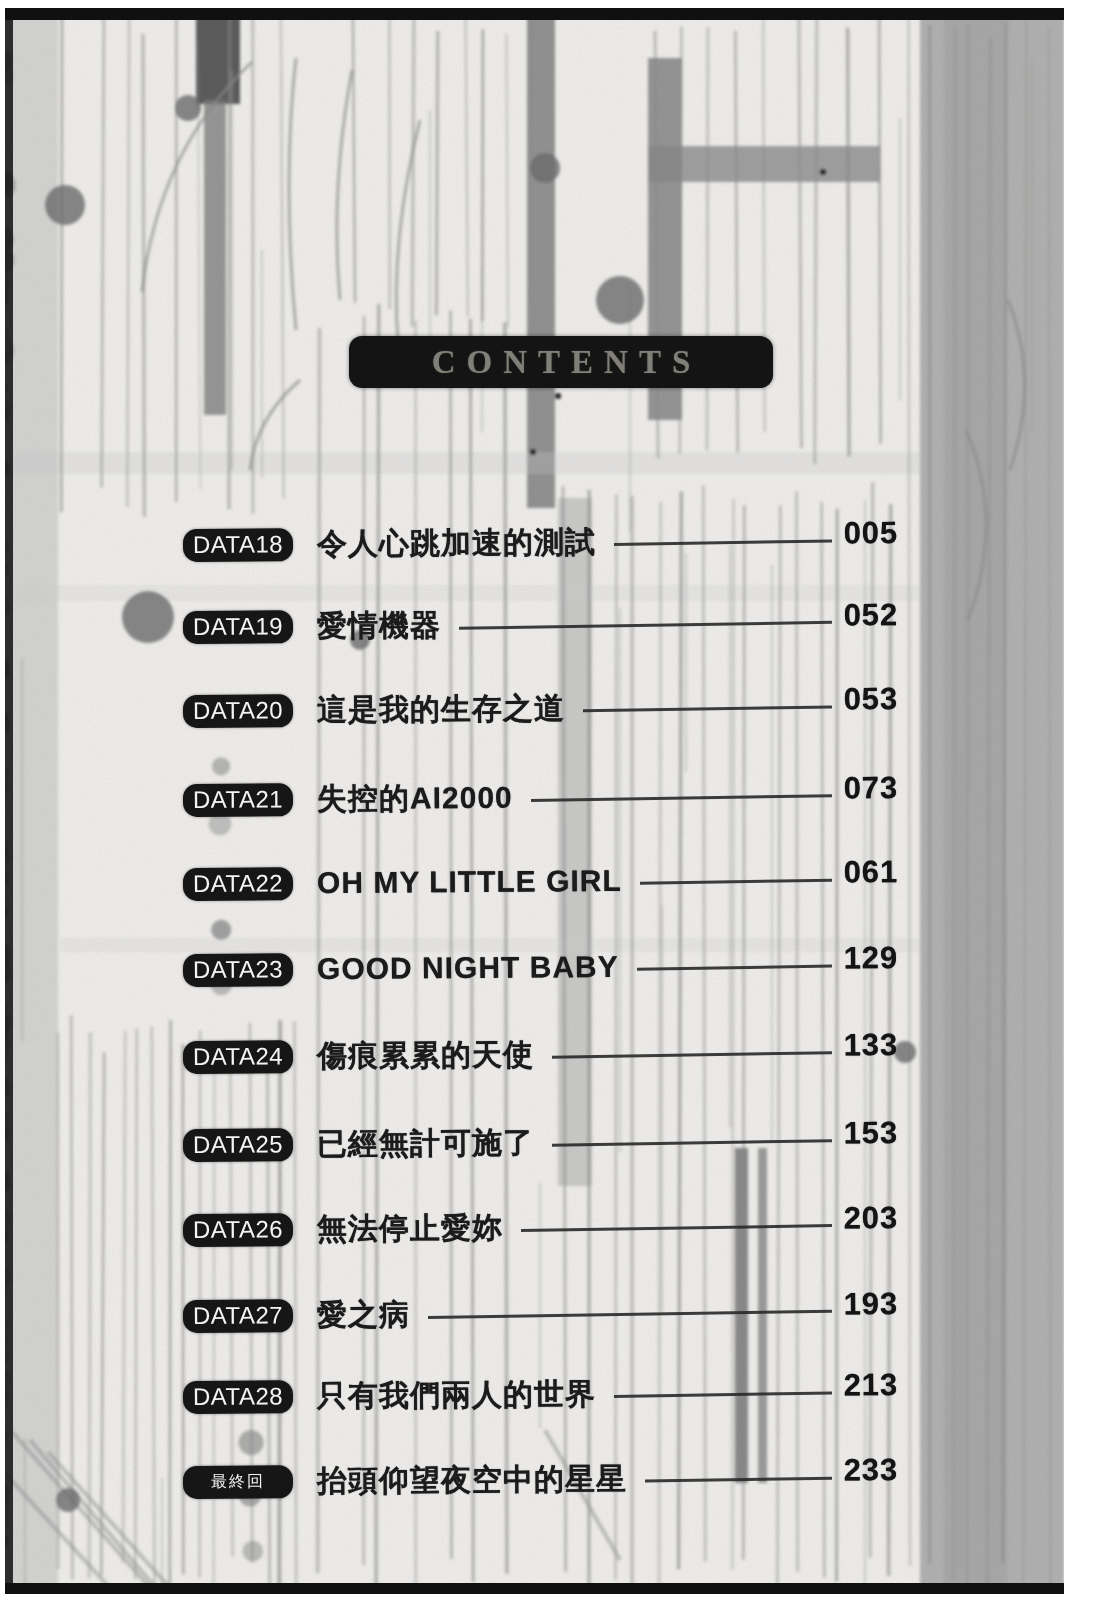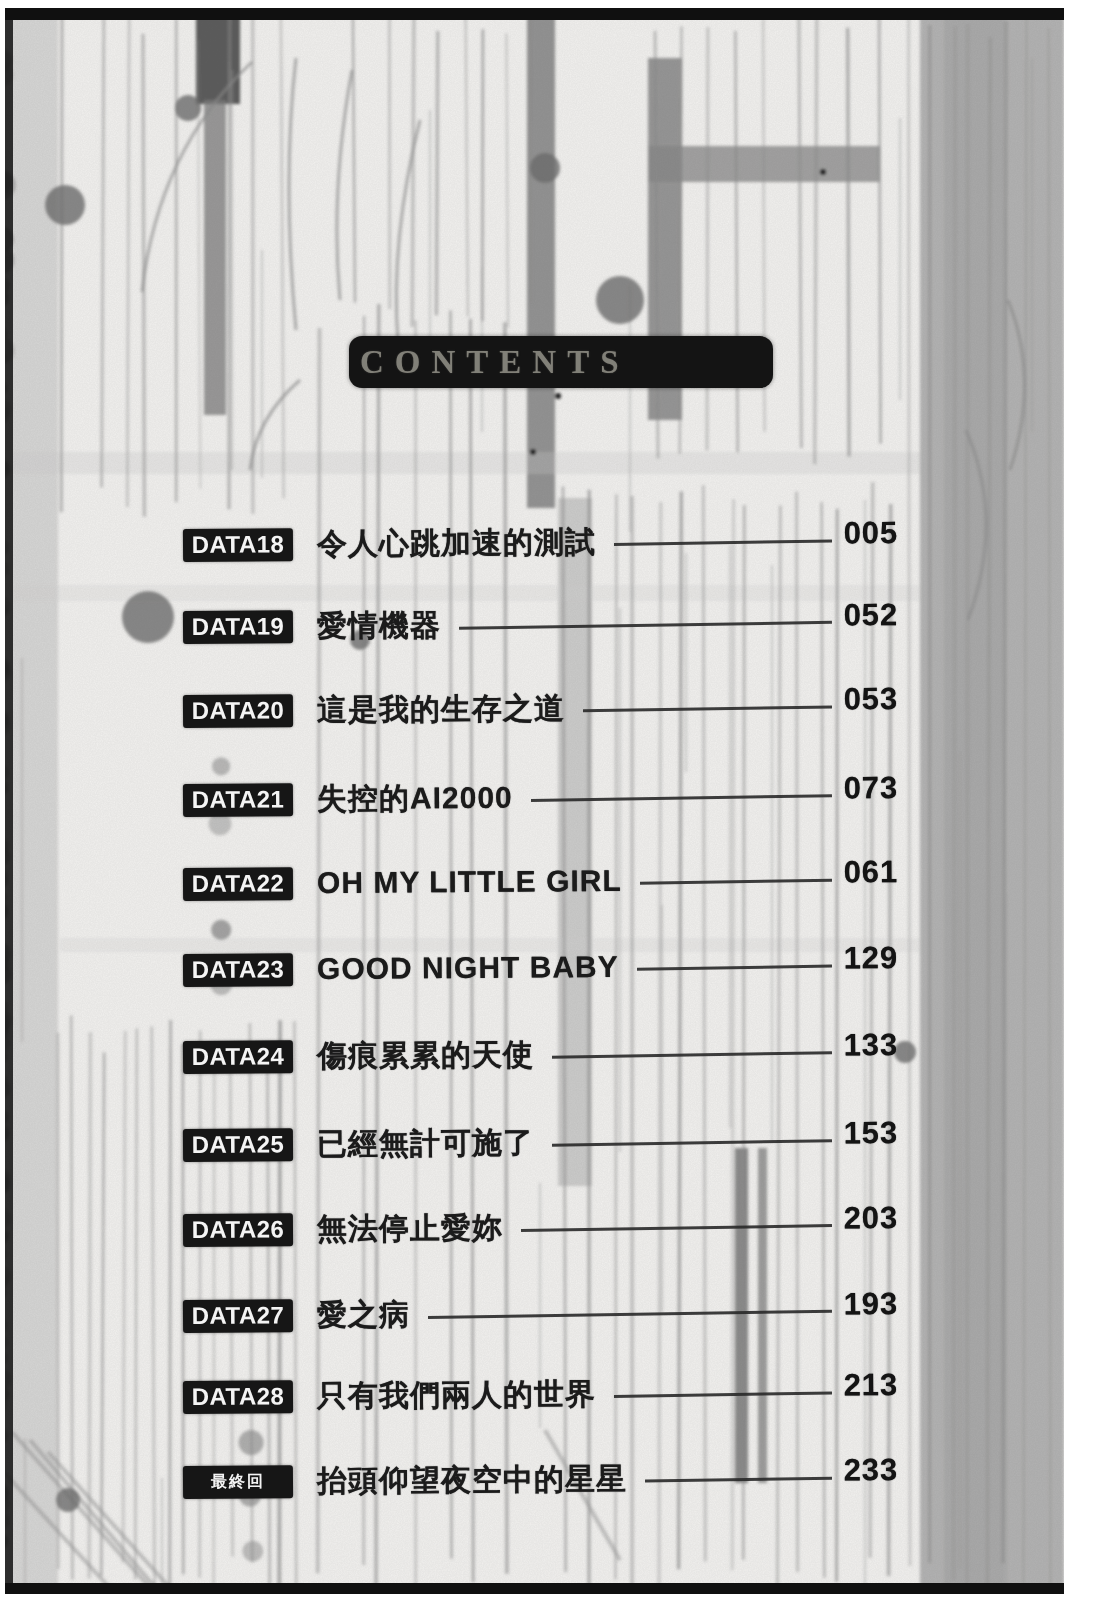--- a/index.html
+++ b/index.html
@@ -16,39 +16,39 @@
   .margin-left{position:absolute;left:0;top:0;width:5px;height:1599px;background:#ffffff;z-index:2;}
   
   .bar{position:absolute;background:#101010;z-index:3;}
   .bar.top{left:5px;top:8px;width:1059px;height:12px;}
   .bar.left{left:5px;top:8px;width:8px;height:1586px;opacity:.85;}
   .bar.bottom{left:5px;top:1583px;width:1059px;height:11px;}
   
   .contents-box{
     position:absolute;left:349px;top:336px;width:424px;height:52px;z-index:5;
     background:#141414;border-radius:13px;
-    display:flex;align-items:center;justify-content:flex-start;
+    display:flex;align-items:center;justify-content:center;
     box-shadow:0 0 4px rgba(0,0,0,.45);
   }
   .contents-box span{
     font-family:"Liberation Serif","DejaVu Serif",serif;
     font-size:33px;font-weight:700;letter-spacing:11px;padding-left:11px;
     color:#95938а;color:#95938a;opacity:.85;text-shadow:0 0 2px #3c3c38;
   }
   
   #toc{position:absolute;left:0;top:0;width:1100px;height:1599px;z-index:5;}
   .row{
     position:absolute;left:183px;width:719px;height:34px;
     display:flex;align-items:center;transform:rotate(-0.4deg);
     transform-origin:left center;
   }
   .badge{
-    flex:0 0 110px;height:33px;border-radius:3px;background:#161616;
+    flex:0 0 110px;height:33px;border-radius:14px;background:#161616;
     color:#f4f4f4;display:flex;align-items:center;justify-content:center;
-    font-size:24px;font-weight:700;letter-spacing:.5px;
+    font-size:24px;font-weight:400;letter-spacing:.5px;
     box-shadow:0 0 3px rgba(0,0,0,.4);
   }
   .badge.cjk{font-size:16px;letter-spacing:2px;}
   .title{
     margin-left:24px;font-size:30px;font-weight:800;color:#1b1b1b;
     white-space:nowrap;letter-spacing:1px;
     text-shadow:0 0 1px #444;
   }
   .leader{
     flex:1 1 auto;min-width:26px;height:0;border-top:3px solid #282828;

